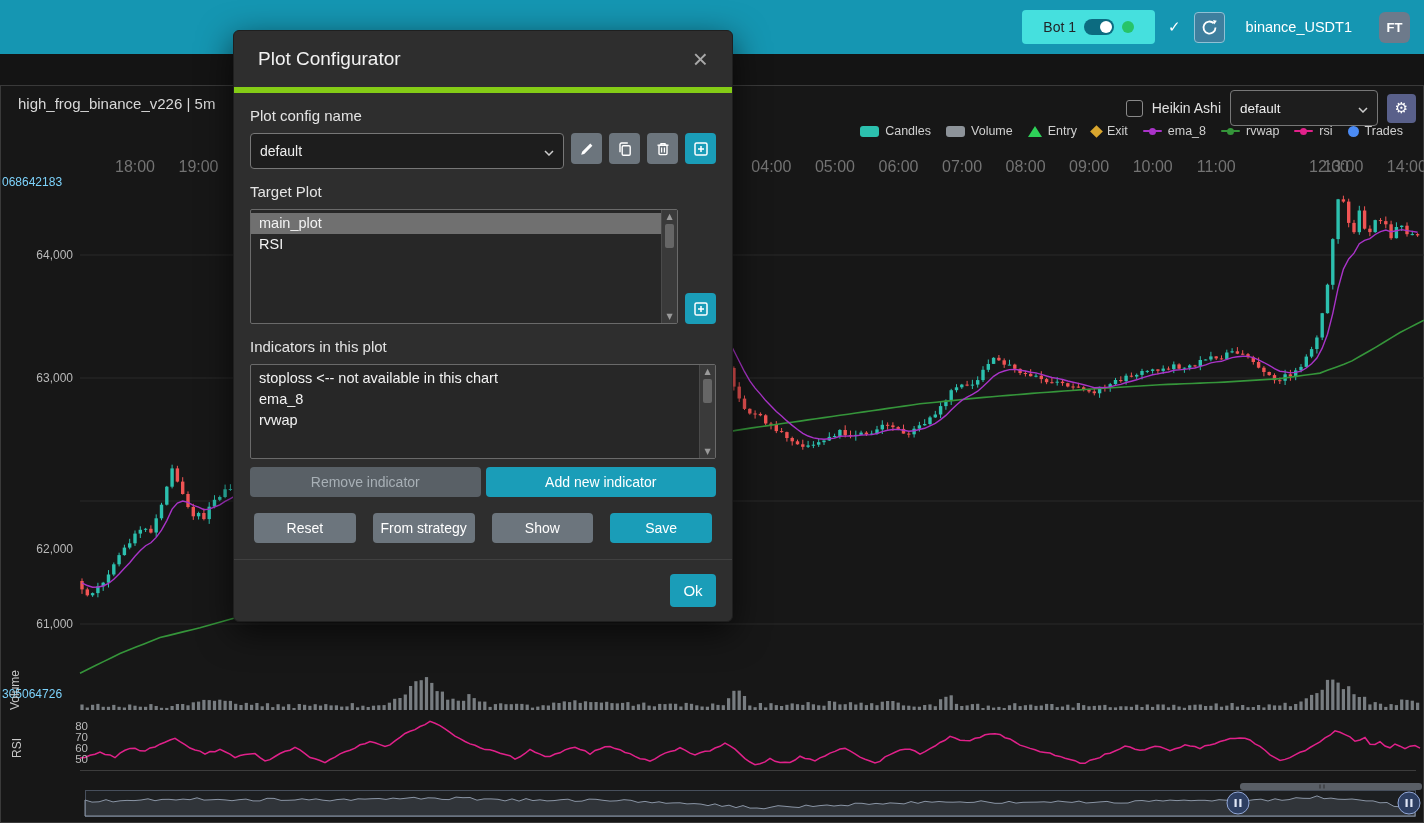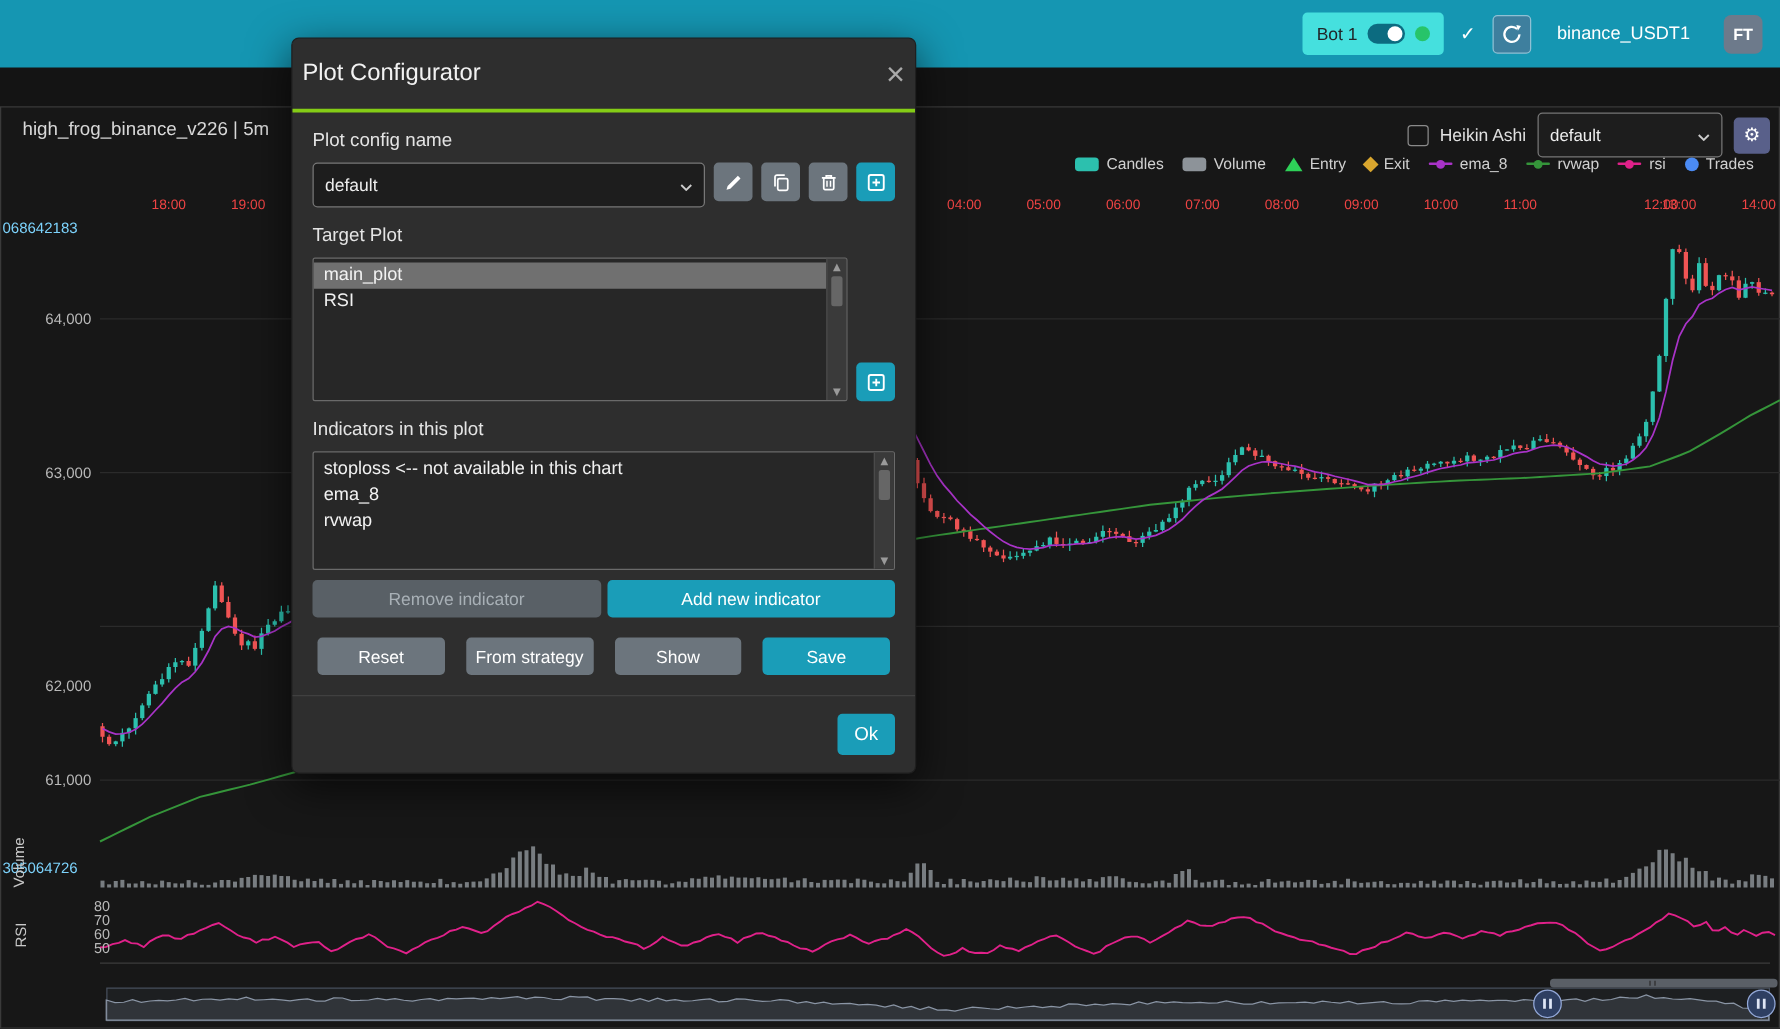--- a/index.html
+++ b/index.html
@@ -3,21 +3,21 @@
 <meta charset="utf-8">
 <style>
   html,body{margin:0;padding:0;background:#141414;font-family:"Liberation Sans",sans-serif;}
   body{width:1424px;height:823px;position:relative;overflow:hidden;}
   .page{position:absolute;inset:0;}
   #chart-svg{position:absolute;inset:0;z-index:0;}
 
   
   .navbar{position:absolute;top:0;left:0;width:100%;height:54px;background:#1596b2;display:flex;align-items:center;z-index:40;}
   .nav-right{margin-left:auto;display:flex;align-items:center;gap:13px;padding-right:14px;}
-  .bot-pill{background:#45e0de;border-radius:4px;height:34px;display:flex;align-items:center;gap:8px;padding:0 11px;cursor:pointer;}
+  .bot-pill{background:#45e0de;border-radius:4px;height:34px;display:flex;align-items:center;gap:8px;padding:0 21px;cursor:pointer;}
   .bot-name{color:#212529;font-size:14px;}
   .toggle{width:30px;height:16px;border-radius:8px;background:#0c6b80;position:relative;display:inline-block;}
   .toggle .knob{position:absolute;right:2px;top:2px;width:12px;height:12px;border-radius:50%;background:#fff;}
   .online-dot{width:12px;height:12px;border-radius:50%;background:#27c469;display:inline-block;}
   .nav-check{color:#fff;font-size:15px;}
   .refresh-btn{width:31px;height:31px;border-radius:4px;background:#3e7f9e;border:1px solid #8fc0d4;display:flex;align-items:center;justify-content:center;cursor:pointer;padding:0;}
   .pair-label{color:#fff;font-size:14.5px;margin-left:8px;margin-right:14px;}
   .ft-badge{width:31px;height:31px;border-radius:6px;background:#6d7a8b;color:#fff;font-weight:bold;font-size:13px;display:flex;align-items:center;justify-content:center;cursor:pointer;}
 
   
@@ -32,29 +32,29 @@
   .gear-btn{width:29px;height:29px;border-radius:4px;background:#59608a;color:#fff;border:none;display:flex;align-items:center;justify-content:center;font-size:15px;font-family:"DejaVu Sans",sans-serif;cursor:pointer;}
   .legend{position:absolute;top:124px;right:21px;display:flex;gap:15px;align-items:center;}
   .legend-item{display:flex;align-items:center;gap:6px;font-size:12.5px;color:#d0d0d0;cursor:pointer;}
   .marker{display:inline-block;}
   .marker.roundrect{width:19px;height:11px;border-radius:3px;}
   .marker.triangle{width:0;height:0;border-left:7px solid transparent;border-right:7px solid transparent;border-bottom:11px solid;background:transparent !important;}
   .marker.diamond{width:9px;height:9px;transform:rotate(45deg);}
   .marker.linedot{width:19px;height:2px;position:relative;border-radius:1px;}
   .ld-dot{position:absolute;left:6px;top:-2.5px;width:7px;height:7px;border-radius:50%;display:inline-block;}
   .marker.circle{width:11px;height:11px;border-radius:50%;}
-  .xt{position:absolute;top:158px;transform:translateX(-50%);font-size:11px;color:#ef4444;white-space:nowrap;}
+  .xt{position:absolute;top:158px;transform:translateX(-50%);font-size:16px;color:#737373;white-space:nowrap;}
   .yt{position:absolute;left:28px;width:45px;text-align:right;font-size:12px;color:#b9b9b9;}
   .rt{position:absolute;left:62px;width:26px;text-align:right;font-size:11.5px;color:#b9b9b9;}
   .stray{position:absolute;left:2px;font-size:12px;color:#7dd3fc;}
   .rot{position:absolute;font-size:12px;color:#c8c8c8;writing-mode:vertical-rl;transform:rotate(180deg);}
 
   
   .modal{position:absolute;left:233px;top:30px;width:498px;background:#2e2e2e;border:1px solid #1f1f1f;border-radius:6px;box-shadow:0 10px 34px rgba(0,0,0,.65);z-index:50;color:#e8e8e8;}
-  .modal-header{display:flex;justify-content:space-between;align-items:center;padding:15px 8px;border-bottom:3px solid #84cc16;}
+  .modal-header{display:flex;justify-content:space-between;align-items:center;padding:15px 24px;border-bottom:6px solid #84cc16;}
   .modal-title{font-size:19px;font-weight:400;margin:0;color:#f2f2f2;}
   .modal-close{font-size:26px;color:#a9a9a9;background:none;border:none;line-height:1;cursor:pointer;padding:0;}
   .modal-body{padding:12px 16px 16px;}
   .field-label{font-size:15px;color:#e4e4e4;margin:14px 0 9px;}
   .field-label:first-child{margin-top:2px;}
   .config-row{display:flex;gap:7px;}
   .config-select{flex:1;height:31px;font-size:14px;}
   .ibtn{width:31px;height:31px;min-width:31px;border-radius:4px;border:none;display:flex;align-items:center;justify-content:center;padding:0;cursor:pointer;}
   .ibtn.gray{background:#6c757d;}
   .ibtn.teal{background:#1a9db8;}

